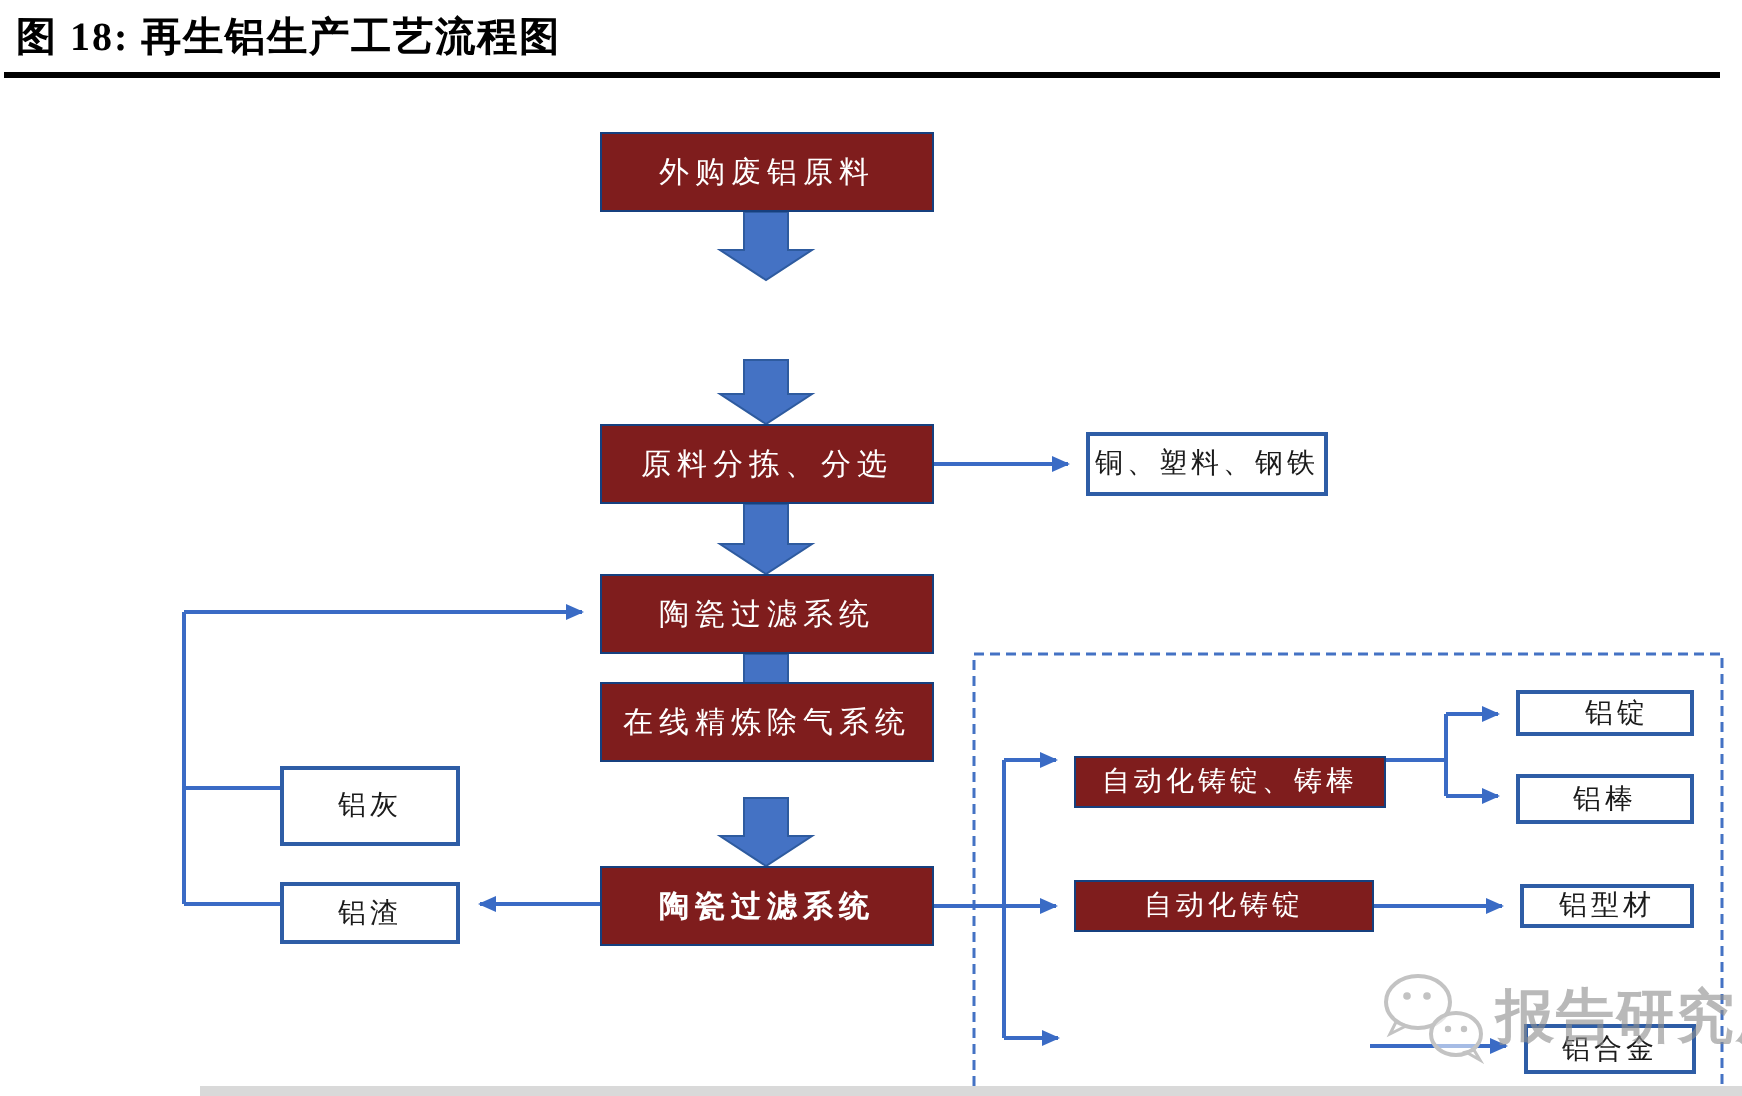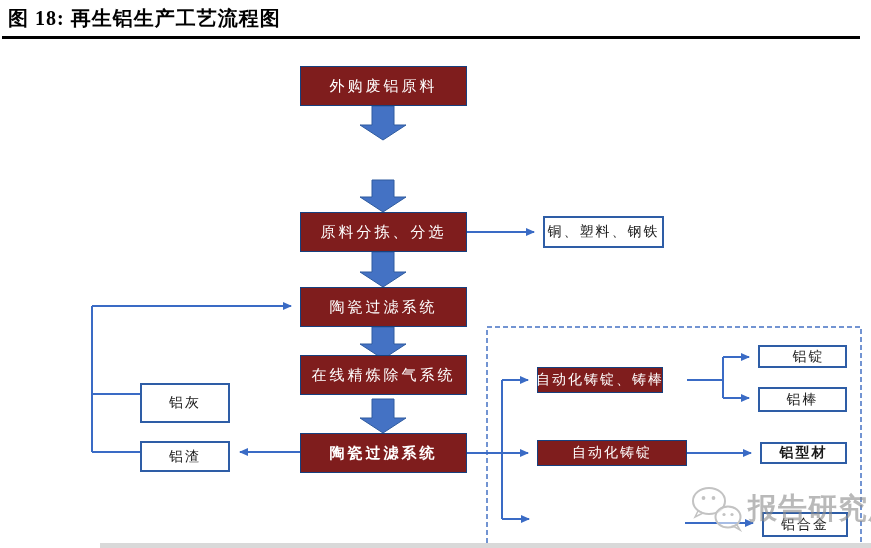--- a/index.html
+++ b/index.html
@@ -86,51 +86,51 @@
 
   <div class="node db" style="left:300px;top:66px;width:167px;height:40px;">
       <span>外购废铝原料</span>
     </div>
   <div class="node db" style="left:300px;top:212px;width:167px;height:40px;">
       <span>原料分拣、分选</span>
     </div>
   <div class="node db" style="left:300px;top:287px;width:167px;height:40px;">
       <span>陶瓷过滤系统</span>
     </div>
-  <div class="node db" style="left:300px;top:355px;width:167px;height:40px;">
+  <div class="node db" style="left:300px;top:341px;width:167px;height:40px;">
       <span>在线精炼除气系统</span>
     </div>
   <div class="node db" style="left:300px;top:433px;width:167px;height:40px;font-weight:bold;">
       <span>陶瓷过滤系统</span>
     </div>
 
   <div class="node wb" style="left:543px;top:216px;width:121px;height:32px;">
       <span>铜、塑料、钢铁</span>
     </div>
   <div class="node wb" style="left:140px;top:383px;width:90px;height:40px;">
       <span>铝灰</span>
     </div>
   <div class="node wb" style="left:140px;top:441px;width:90px;height:31px;">
       <span>铝渣</span>
     </div>
 
-  <div class="node db sub" style="left:537px;top:367px;width:126px;height:26px;align-items:center;">
+  <div class="node db sub" style="left:537px;top:378px;width:156px;height:26px;align-items:center;">
       <span>自动化铸锭、铸棒</span>
     </div>
   <div class="node db sub" style="left:537px;top:440px;width:150px;height:26px;">
       <span>自动化铸锭</span>
     </div>
 
   <div class="node wb" style="left:758px;top:345px;width:89px;height:23px;padding-left:12px;">
       <span>铝锭</span>
     </div>
   <div class="node wb" style="left:758px;top:387px;width:89px;height:25px;">
       <span>铝棒</span>
     </div>
-  <div class="node wb" style="left:760px;top:442px;width:87px;height:22px;font-weight:bold;">
+  <div class="node wb" style="left:760px;top:442px;width:87px;height:22px;">
       <span>铝型材</span>
     </div>
   <div class="node wb" style="left:762px;top:512px;width:86px;height:25px;justify-content:center;">
       <span>铝合金</span>
     </div>
 
   <div class="watermark">
     <svg width="58" height="46" viewBox="0 0 58 46">
       <g stroke="#c3c3c3" stroke-width="2" fill="rgba(255,255,255,0.55)">
         <ellipse cx="21" cy="15" rx="16" ry="13"></ellipse>

